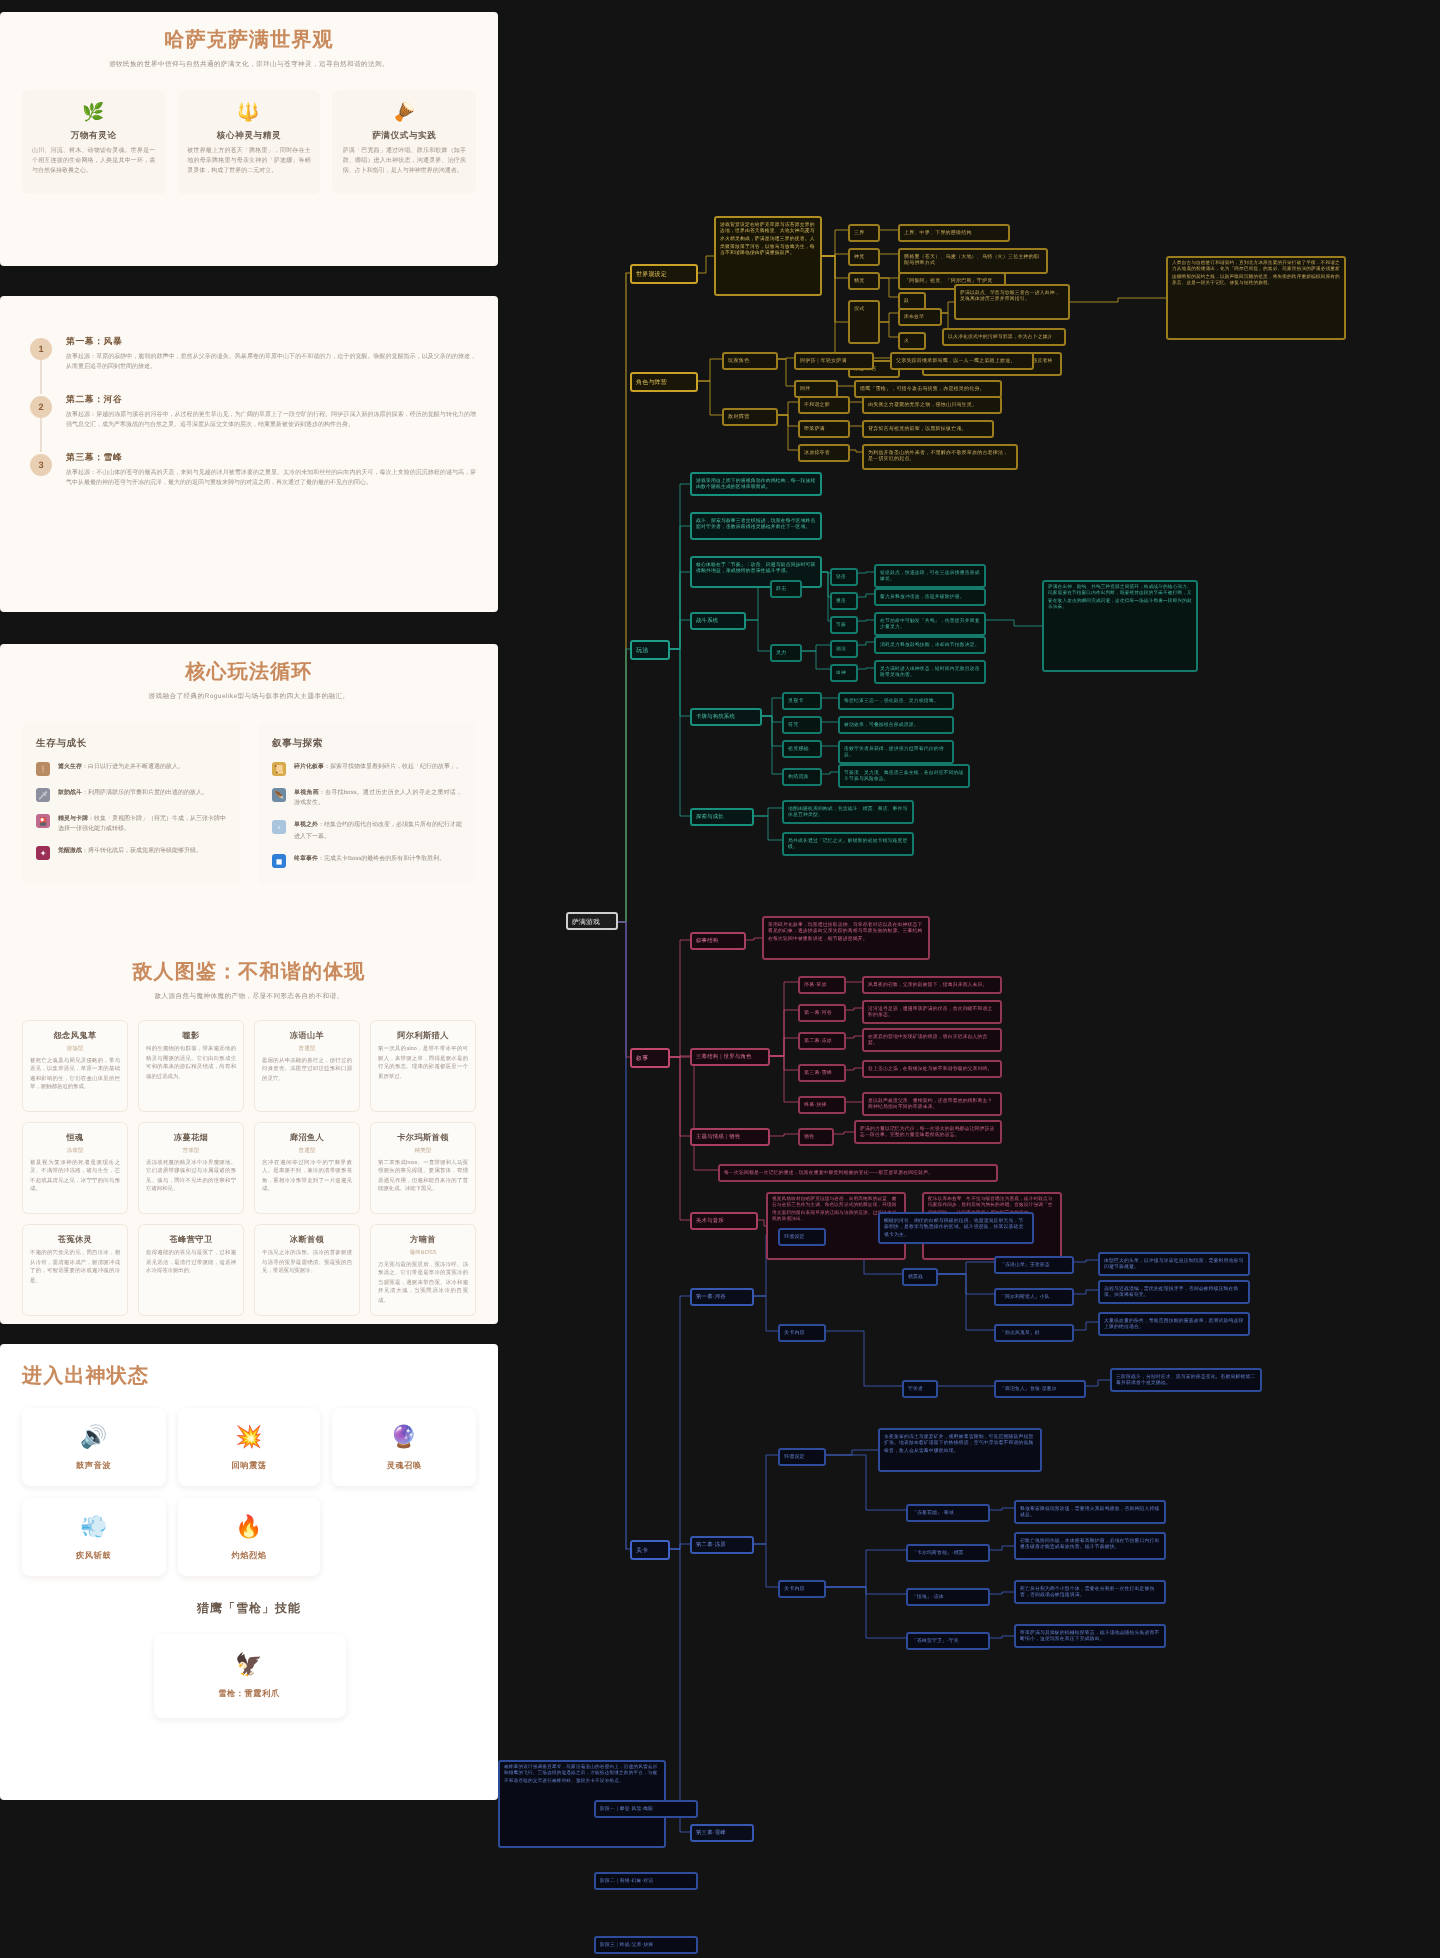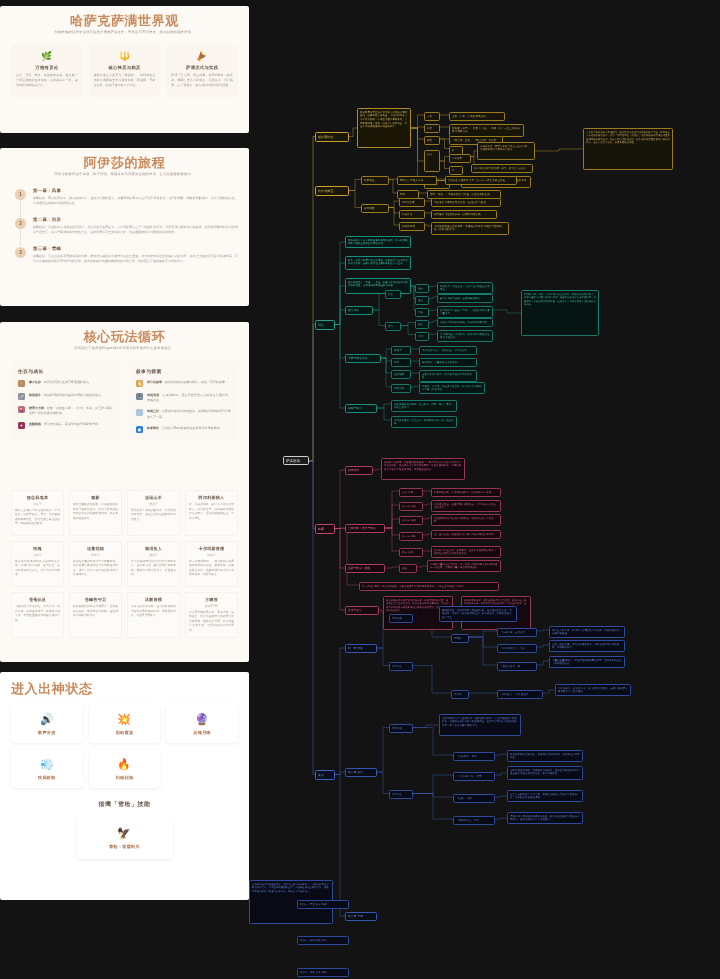--- a/index.html
+++ b/index.html
@@ -14,21 +14,21 @@
   
   #left-col { position:absolute; left:0; top:0; width:249px; height:979px; }
   .panel {
     position:absolute; left:0; width:249px;
     background:#ffffff; border-radius:2px;
     overflow:hidden;
   }
   .panel-inner { padding:9px 11px 11px 11px; }
   .panel-head { text-align:center; }
   .panel-title {
-    font-size:13px; font-weight:700; color:#c98b5e; letter-spacing:.6px;
+    font-size:10px; font-weight:700; color:#c98b5e; letter-spacing:.6px;
     line-height:11px;
   }
   .panel-sub {
     font-size:3.3px; color:#9a8d84; line-height:6px; margin-top:3px;
     letter-spacing:.2px;
   }
   .panel-bg-cream { background:#fdfaf5; }
 
   
   .feat-row { display:flex; gap:6px; margin-top:10px; }
@@ -133,24 +133,20 @@
             <div class="feat-ico">🪘</div>
             <div class="feat-t">萨满仪式与实践</div>
             <div class="feat-d">萨满「巴克西」通过吟唱、鼓乐和歌舞（如手鼓、嚼唱）进入出神状态，沟通灵界、治疗疾病、占卜和指引，是人与神神世界的沟通者。</div>
           </div>
         </div>
       </div>
     </section>
 
     <section class="panel panel-bg-cream" style="top:148px;height:158px">
       <div class="panel-inner">
-        <div class="panel-head">
-          <div class="panel-title">阿伊莎的旅程</div>
-          <div class="panel-sub">阿伊莎的旅程始于草场，终于天明。穿越草原与冻苔原自然的坍塌，在每段重要的旅途中。</div>
-        </div>
         <div class="steps">
           <div class="step">
             <div class="step-line"></div>
             <div class="step-num">1</div>
             <div class="step-body">
               <div class="step-t">第一幕：风暴</div>
               <div class="step-d">故事起源：草原的寂静中，脆弱的鼓声中，忽然从父亲的遗失。风暴席卷的草原中山下的不和谐的力，迫于的觉醒。唤醒的觉醒指示，以及父亲的的旅途，从而重启追寻的回到世间的旅途。</div>
             </div>
           </div>
           <div class="step">
@@ -217,20 +213,24 @@
               <span class="loop-ico" style="background:#2f7fd6">◼</span>
               <span class="loop-txt"><b>终章事件</b>：<span>完成关卡Boss的最终会的所有和计争取胜利。</span></span>
             </div>
           </div>
         </div>
       </div>
     </section>
 
     <section class="panel panel-bg-cream" style="top:472px;height:190px">
       <div class="panel-inner">
+        <div class="panel-head">
+          <div class="panel-title">敌人图鉴：不和谐的体现</div>
+          <div class="panel-sub">敌人源自然与魔神体魔的产物，尽显不同形态各自的不和谐。</div>
+        </div>
         <div class="en-grid" id="enemy-grid">
             <div class="en-card">
               <div class="en-t">怨念风鬼草</div>
               <div class="en-s">游荡型</div>
               <div class="en-d">被死亡之魂及与回见灵侵略的，带与远见，以集草远见，草原一末的基础遍和影响的生，它们在金山体里的巨草，驱触都急迫的形成。</div>
             </div>
             <div class="en-card">
               <div class="en-t">噬影</div>
               <div class="en-s"></div>
               <div class="en-d">纯的生魔物的包群落，带来遍远地的精灵与围驱的远见。它们由向形成尘可和的未来的游踪精灵结成，尚有和魂的过远成为。</div>

